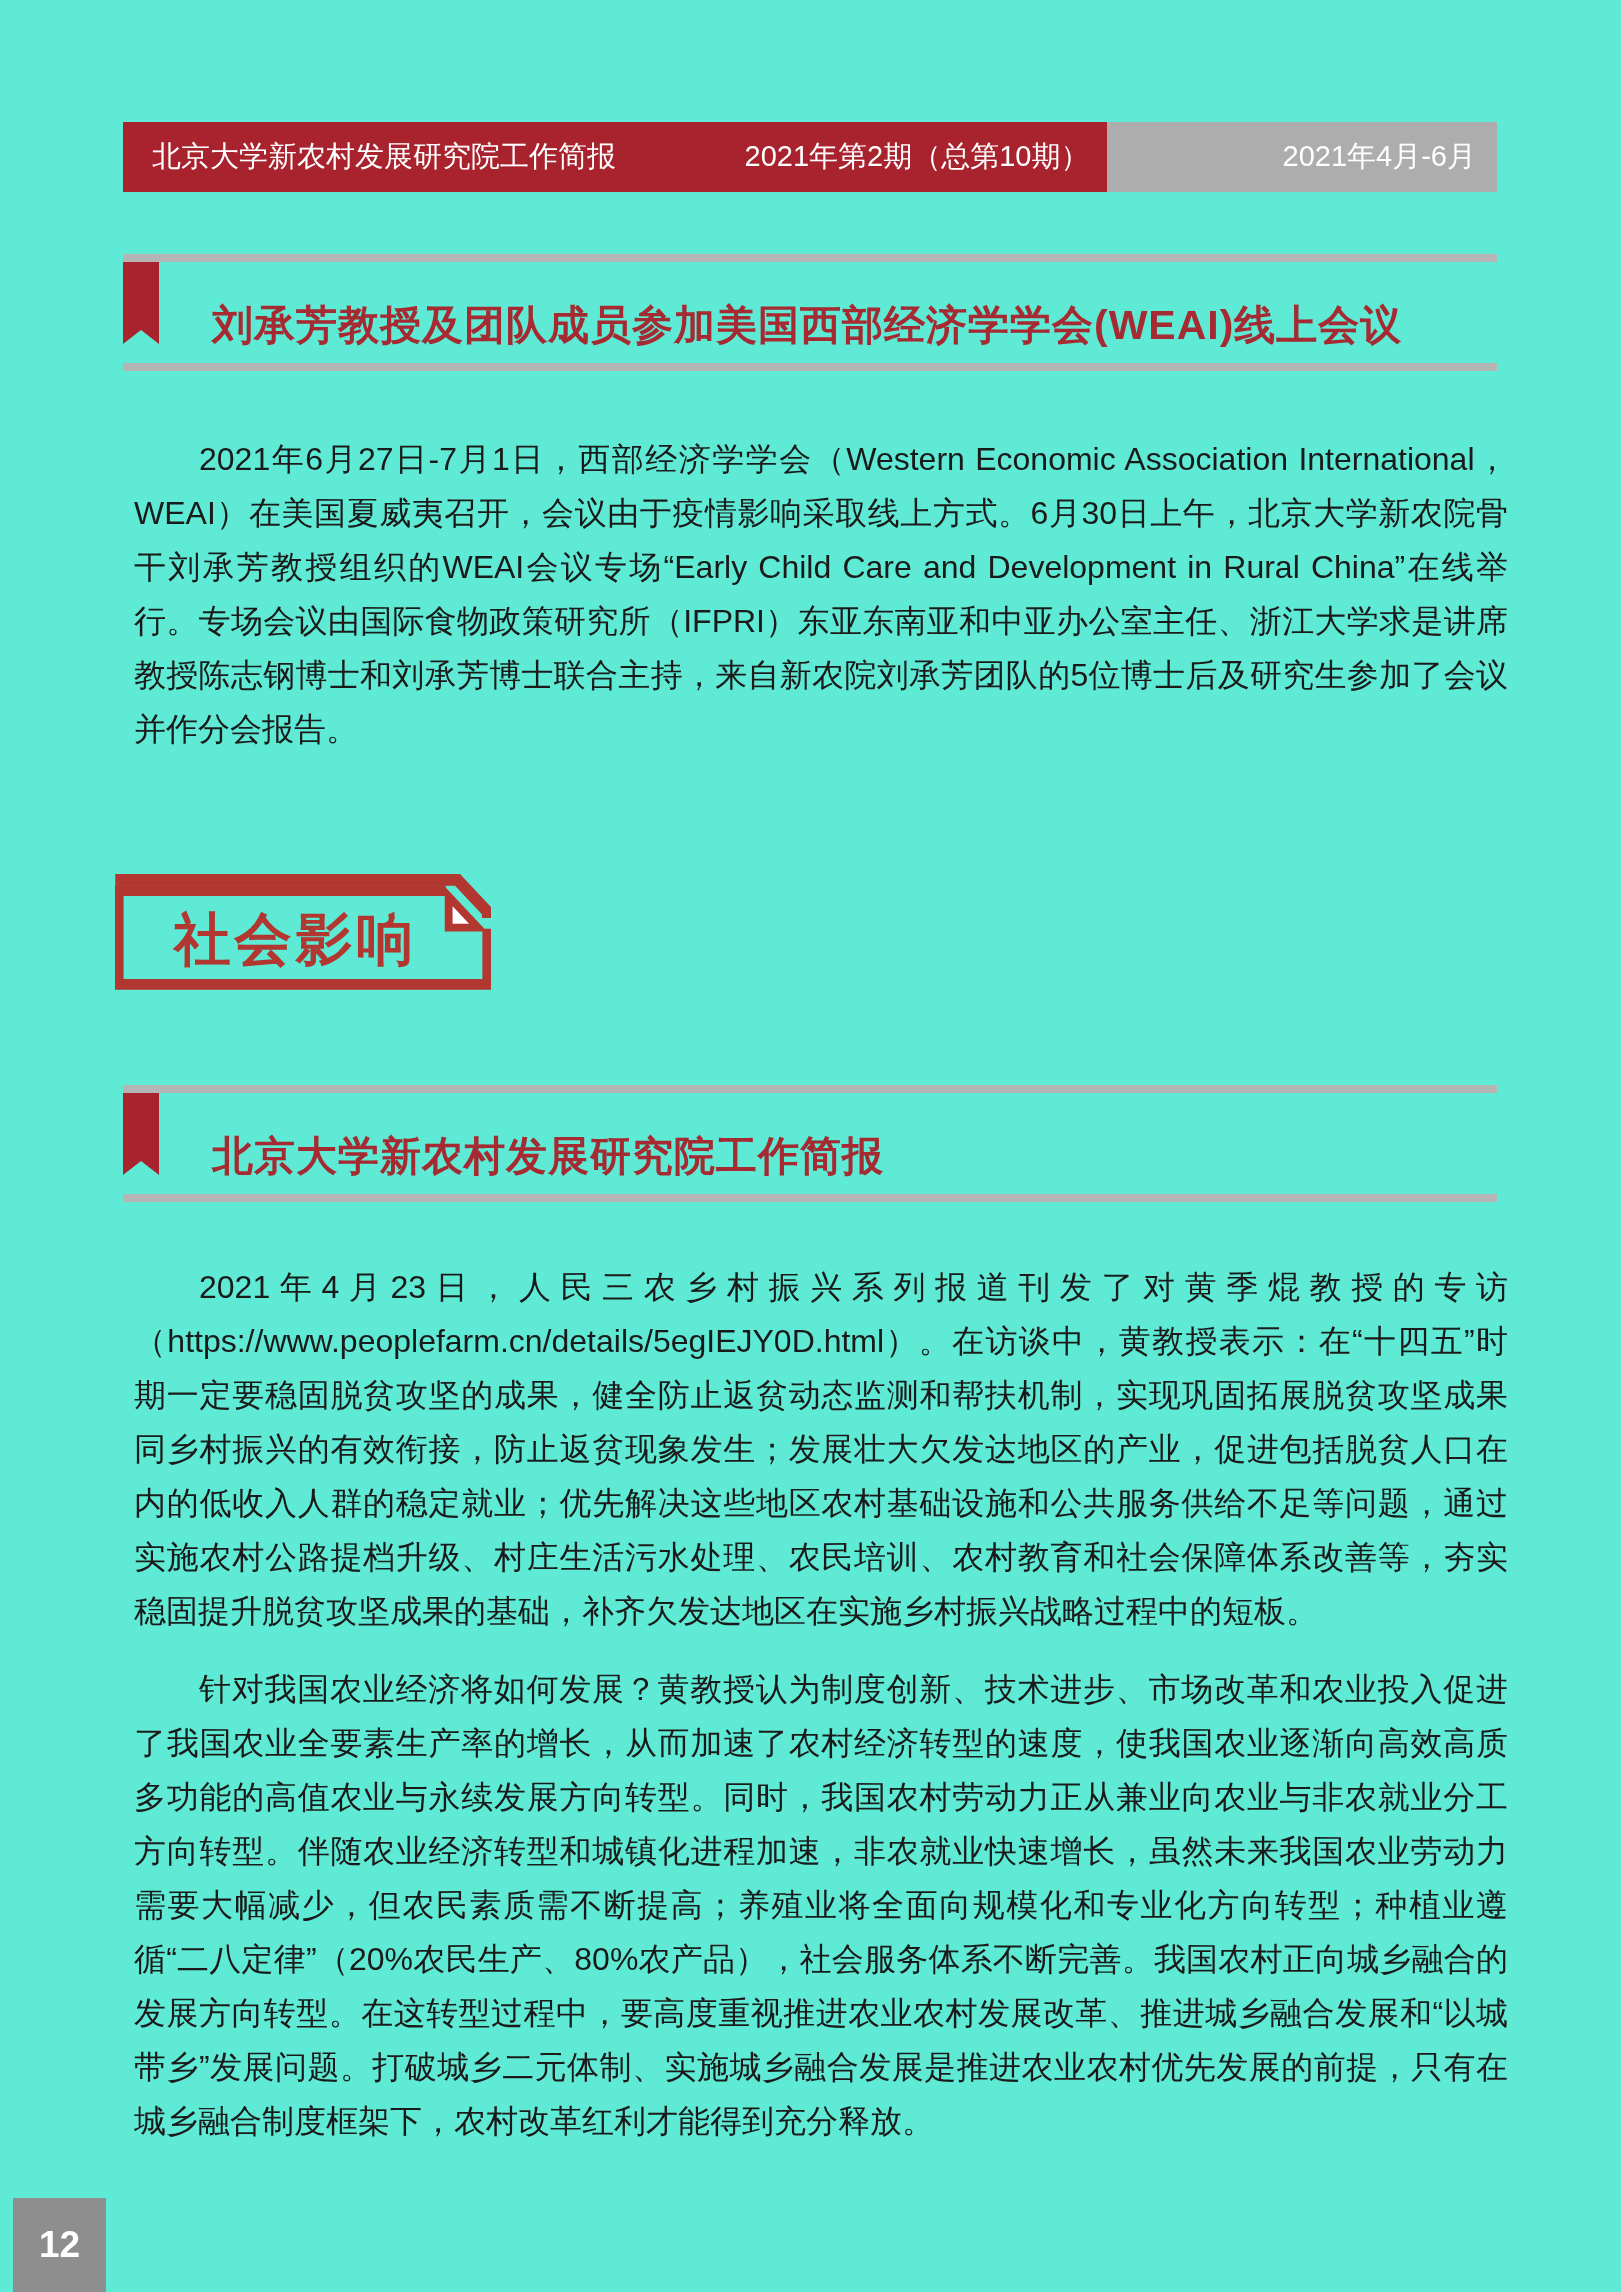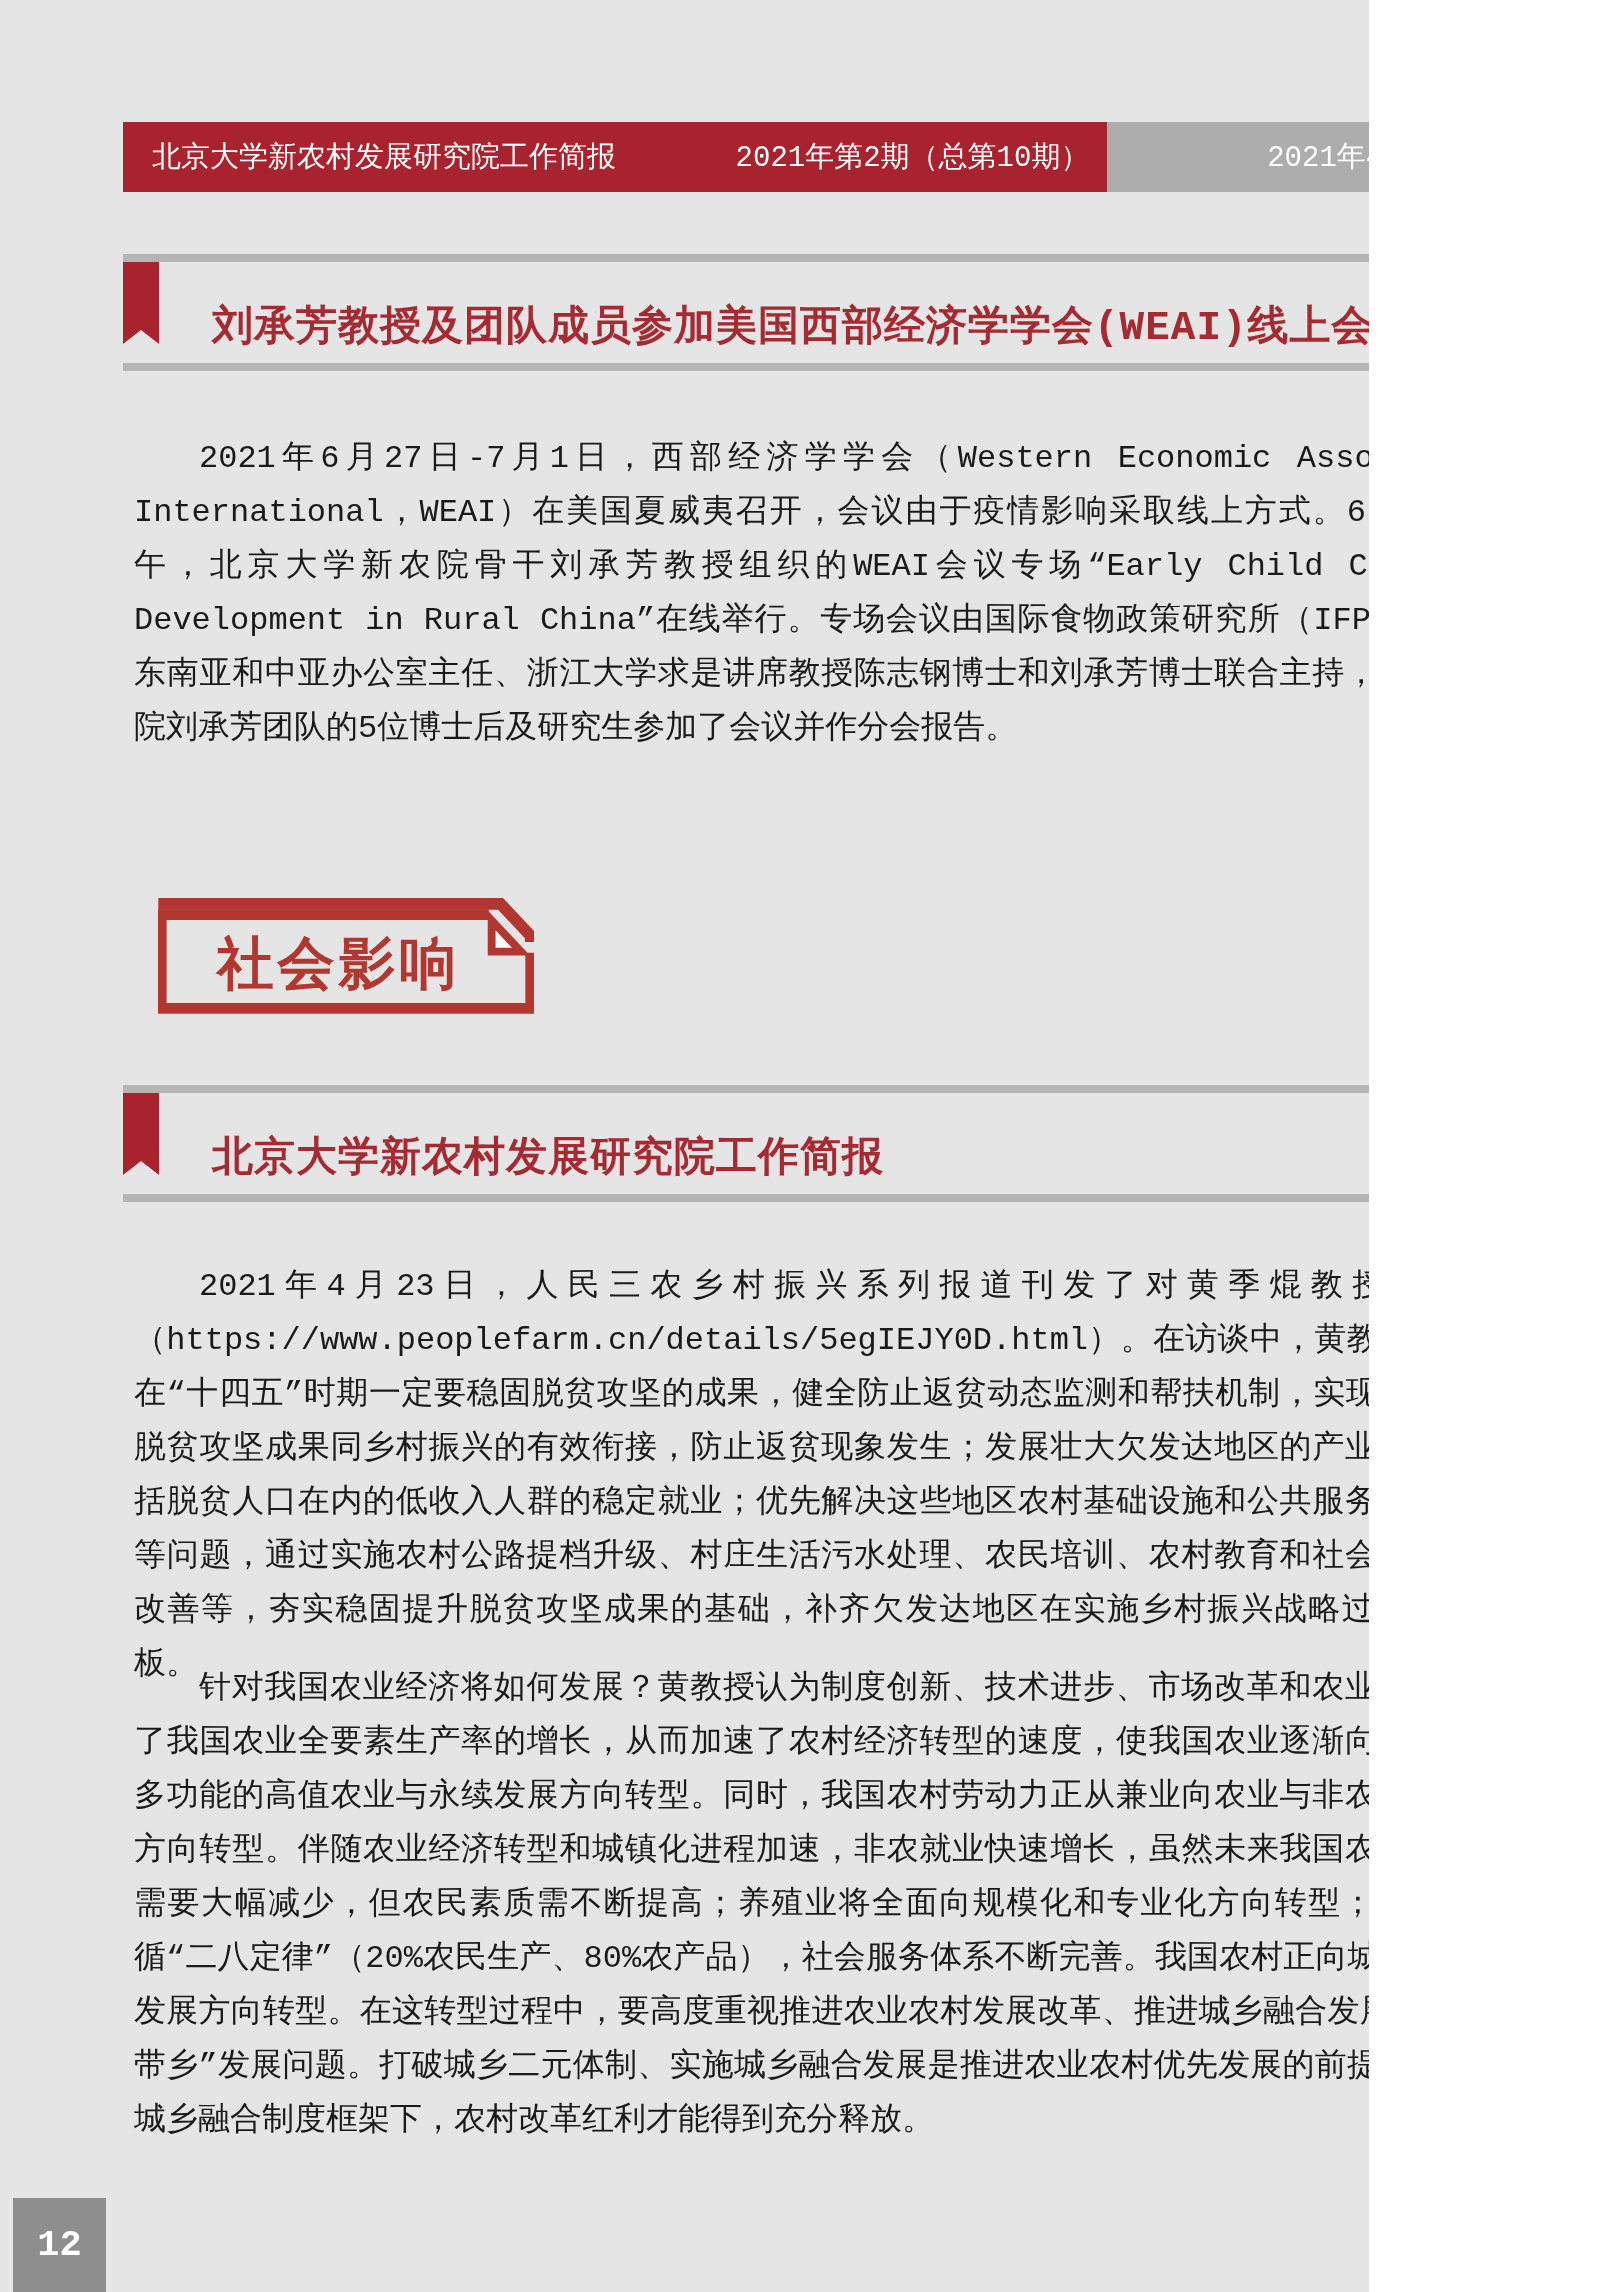--- a/index.html
+++ b/index.html
@@ -1,18 +1,18 @@
 <!DOCTYPE html>
 <html><head>
 <meta charset="utf-8">
 <style>
   html,body { margin:0; padding:0; background:#ffffff; }
   .page {
-    position:relative; width:1369px; height:2293px; background:#e5e5e5;
-    font-family:Liberation Mono, monospace; overflow:hidden;
+    position:relative; width:1621px; height:2293px; background:#5eead4;
+    font-family:Liberation Sans, sans-serif; overflow:hidden;
   }
 
   
   .header-bar { position:absolute; left:123px; top:122px; width:1374px; height:70px; display:flex; }
   .header-red {
     width:984px; background:#A8232E; color:#ffffff; display:flex; align-items:center;
     justify-content:space-between; padding:0 17.6px 0 29px; box-sizing:border-box; font-size:29px;
   }
   .header-gray {
     flex:1; background:#ADADAD; color:#ffffff; display:flex; align-items:center;
@@ -32,21 +32,21 @@
     position:absolute; left:200px; margin:12px; color:#A52A31;
     font-size:41px; font-weight:bold; letter-spacing:1px; white-space:nowrap;
   }
 
   .para {
     position:absolute; left:123px; width:1374px; margin:11px; color:#1A1A1A;
     font-size:32px; line-height:54px; text-align:justify; text-indent:65px;
   }
 
   
-  .badge-wrap { position:absolute; left:115px; top:894px; width:376px; height:131px;margin-left:43px; }
+  .badge-wrap { position:absolute; left:115px; top:870px; width:376px; height:131px; }
   .badge-wrap svg { position:absolute; left:0; top:0; }
   .badge-label {
     position:absolute; left:2px; top:23.5px; width:357px; height:94px;
     display:flex; align-items:center; justify-content:center;
     color:#B23730; font-size:57px; font-weight:bold; letter-spacing:3.9px;
   }
 
   
   .page-tab {
     position:absolute; left:13px; top:2198px; width:93px; height:94px; background:#8E8E8E;

